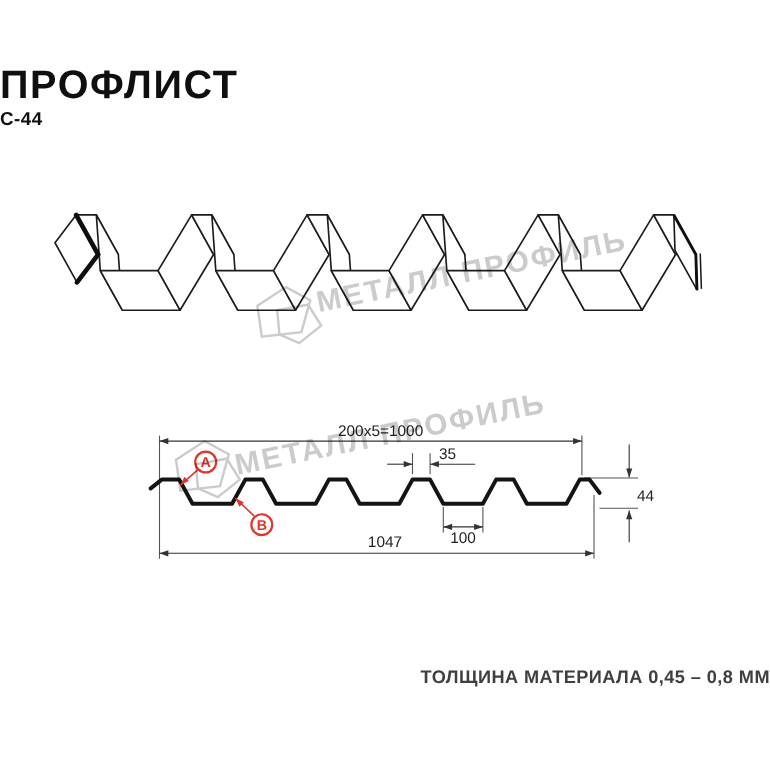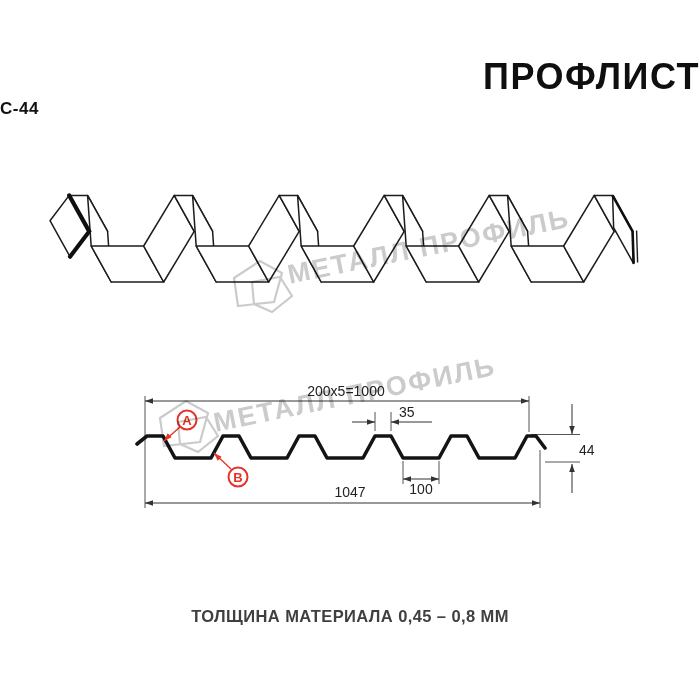--- a/index.html
+++ b/index.html
@@ -1,22 +1,22 @@
 <!DOCTYPE html>
 <html><head>
 <meta charset="utf-8">
 <style>
   html,body{margin:0;padding:0;background:#ffffff;}
   .page{position:relative;width:700px;height:700px;background:#fff;overflow:hidden;
         font-family:"Liberation Sans","DejaVu Sans",sans-serif;}
-  .title{position:absolute;top:56px;left:0;width:700px;text-align:right;
+  .title{position:absolute;top:56px;left:0;width:700px;text-align:left;
          font-size:36px;font-weight:bold;letter-spacing:1.5px;color:#0f0f0f;}
   .subtitle{position:absolute;top:99px;left:0;width:700px;text-align:left;
          font-size:17px;font-weight:bold;letter-spacing:0.5px;color:#111;}
-  .footer{position:absolute;top:607px;left:0;width:700px;text-align:center;
+  .footer{position:absolute;top:607px;left:0;width:700px;text-align:right;
          font-size:16.5px;font-weight:bold;letter-spacing:0.4px;color:#3f3f3f;}
   #drawing{position:absolute;left:0;top:0;z-index:2;}
   .watermark{position:absolute;z-index:3;mix-blend-mode:multiply;pointer-events:none;}
   .wm-text{display:inline-block;font-size:27px;font-weight:bold;letter-spacing:2px;
          color:#cbcbcb;white-space:nowrap;transform:rotate(-11.5deg);transform-origin:left center;}
   .wm-logo{position:absolute;z-index:3;mix-blend-mode:multiply;pointer-events:none;}
 </style>
 </head>
 <body>
 

